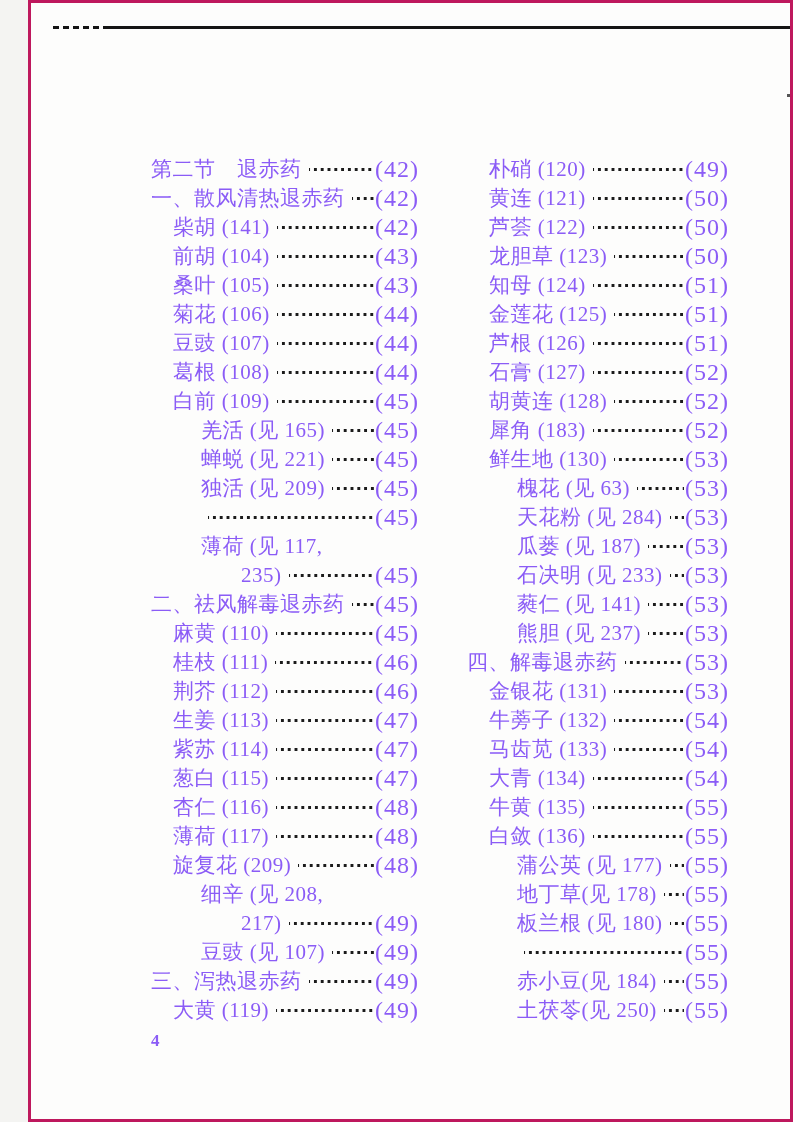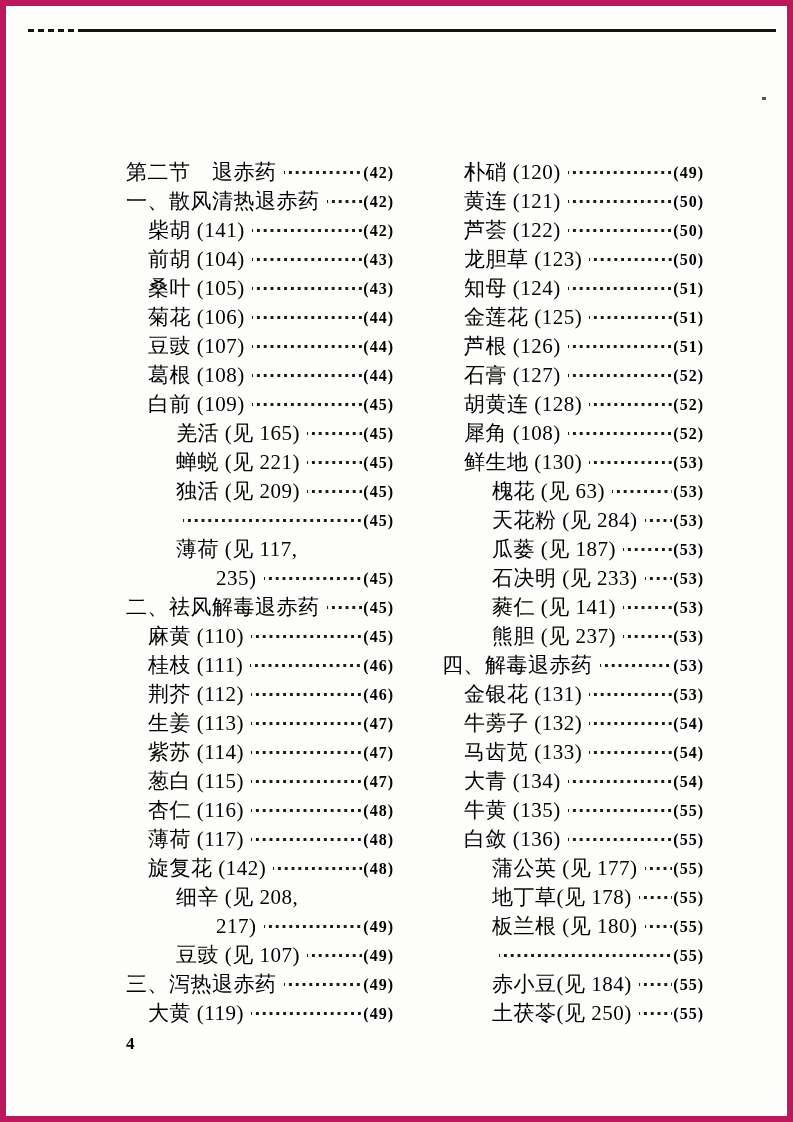--- a/index.html
+++ b/index.html
@@ -3,22 +3,23 @@
 <meta charset="utf-8">
 <style>
   html,body{margin:0;padding:0;}
   body{
     width:793px;height:1122px;position:relative;
     background:#f4f4f2;
     font-family:"Liberation Serif","DejaVu Serif",serif;
   }
   .page{
     position:absolute;inset:0;background:#fdfdfc;
-    border:6px solid #be185d;box-sizing:border-box;overflow:hidden;
-    color:#000000;
+    border:3px solid #be185d;box-sizing:border-box;overflow:hidden;
+    color:#8b5cf6;
+    margin-left:28px;
   }
   
   .rule-dash{
     position:absolute;left:22px;top:23px;width:54px;height:3px;
     background:repeating-linear-gradient(90deg,#141414 0 6px,transparent 6px 10px);
   }
   .rule-solid{
     position:absolute;left:74px;top:23px;width:696px;height:3px;
     background:#141414;
   }
@@ -40,21 +41,21 @@
   .lvl2{padding-left:50px;}
   .lvl3{padding-left:90px;}
   .leader{
     flex:1;min-width:0;height:100%;
     margin-left:7px;margin-right:1px;
     background-image:radial-gradient(circle 1.7px,#1b1b1b 98%,transparent 100%);
     background-size:6.8px 29px;
     background-repeat:repeat-x;
     background-position:3px center;
   }
-  .p{font-size:16px;letter-spacing:1px;font-weight:bold;}
+  .p{font-size:24px;letter-spacing:1px;}
   .folio{
     position:absolute;left:120px;top:1028px;
     font-size:17px;font-weight:bold;letter-spacing:1px;
   }
 </style>
 </head>
 <body>
 
 <div class="page">
   <div class="rule-dash"></div>
@@ -173,21 +174,21 @@
         <span class="t">杏仁 (116)</span>
         <span class="leader"></span>
         <span class="p">(48)</span>
       </div>
       <div class="row lvl1">
         <span class="t">薄荷 (117)</span>
         <span class="leader"></span>
         <span class="p">(48)</span>
       </div>
       <div class="row lvl1">
-        <span class="t">旋复花 (142)</span>
+        <span class="t">旋复花 (209)</span>
         <span class="leader"></span>
         <span class="p">(48)</span>
       </div>
       <div class="row lvl2">
         <span class="t">细辛 (见 208,</span>
       </div>
       <div class="row lvl3">
         <span class="t">217)</span>
         <span class="leader"></span>
         <span class="p">(49)</span>
@@ -248,21 +249,21 @@
         <span class="t">石膏 (127)</span>
         <span class="leader"></span>
         <span class="p">(52)</span>
       </div>
       <div class="row lvl1">
         <span class="t">胡黄连 (128)</span>
         <span class="leader"></span>
         <span class="p">(52)</span>
       </div>
       <div class="row lvl1">
-        <span class="t">犀角 (108)</span>
+        <span class="t">犀角 (183)</span>
         <span class="leader"></span>
         <span class="p">(52)</span>
       </div>
       <div class="row lvl1">
         <span class="t">鲜生地 (130)</span>
         <span class="leader"></span>
         <span class="p">(53)</span>
       </div>
       <div class="row lvl2">
         <span class="t">槐花 (见 63)</span>

